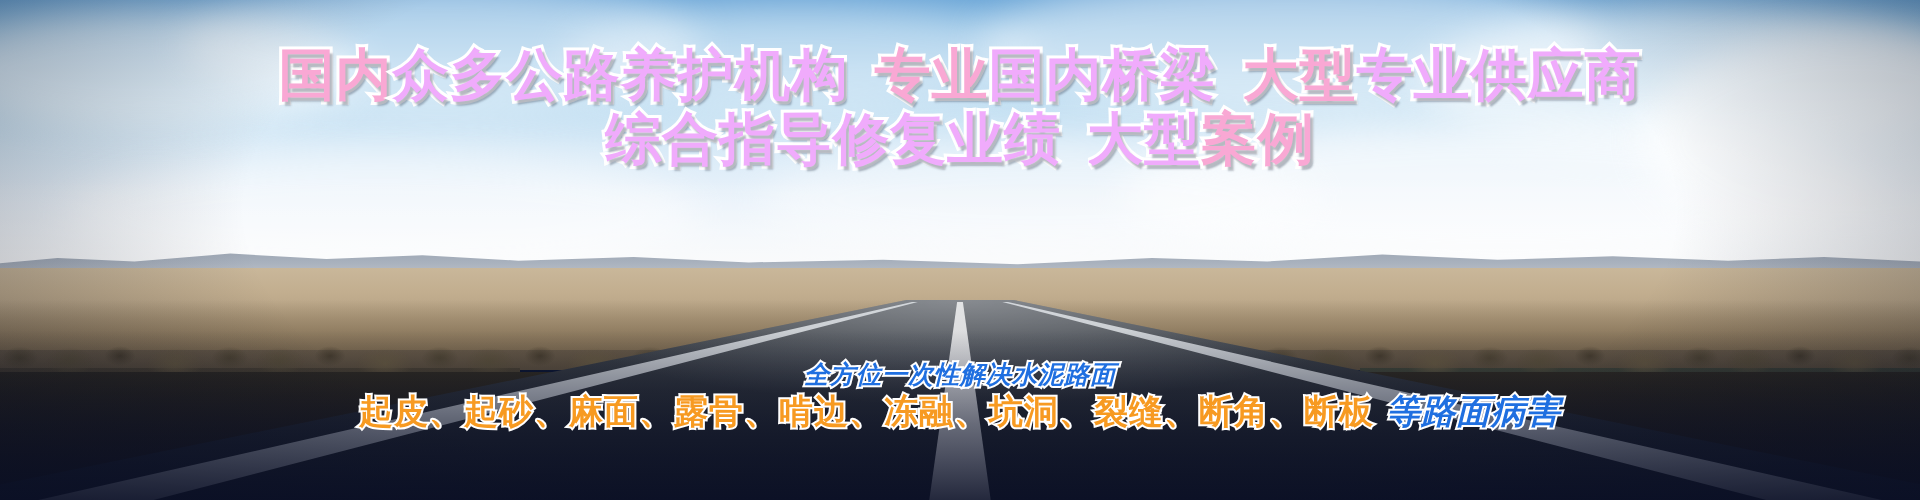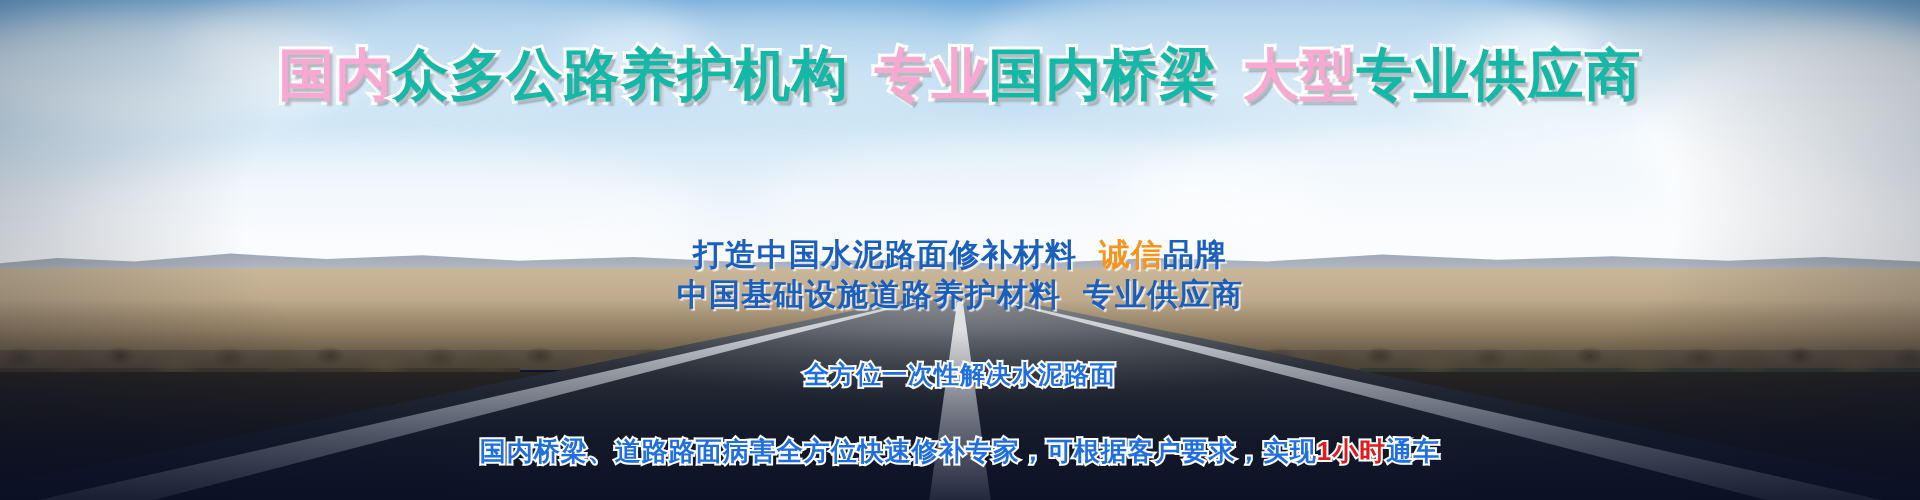--- a/index.html
+++ b/index.html
@@ -134,21 +134,21 @@
   }
 
   
   .content{position:absolute;left:0;top:0;width:1920px;height:500px;}
 
   .headline{
     position:absolute;left:0;width:1920px;text-align:center;
     font-weight:bold;letter-spacing:1px;white-space:nowrap;
   }
   .headline .blue{
-    color:#14b8a6;
+    color:#f0abfc;
     -webkit-text-stroke:6px #ffffff;
     paint-order:stroke fill;
     text-shadow:3px 4px 2px rgba(60,70,90,.38);
   }
   .headline .orange{
     color:#f9a8d4;
     -webkit-text-stroke:6px #ffffff;
     paint-order:stroke fill;
     text-shadow:3px 4px 2px rgba(60,70,90,.38);
   }
@@ -168,20 +168,21 @@
   .sub .sgap{display:inline-block;width:22px;}
 
   .lower{
     position:absolute;left:0;width:1920px;text-align:center;
     font-weight:bold;white-space:nowrap;letter-spacing:1px;
   }
   .lower .blue{
     color:#1f6fe0;
     -webkit-text-stroke:4px #ffffff;
     paint-order:stroke fill;
+    font-style:italic;
   }
   .lower .orange{
     color:#f79a21;
     -webkit-text-stroke:4px #ffffff;
     paint-order:stroke fill;
   }
   .lower .red{
     color:#e01b1b;
     -webkit-text-stroke:4px #ffffff;
     paint-order:stroke fill;
@@ -221,32 +222,29 @@
   <div class="centerline"></div>
   <div class="vignette"></div>
   <div class="bottomdark"></div>
 
   <div class="content">
 
     <div class="headline hl1">
       <span class="orange">国内</span><span class="blue">众多公路养护机构</span><span class="gap"></span><span class="orange">专业</span><span class="blue">国内桥梁</span><span class="gap"></span><span class="orange">大型</span><span class="blue">专业供应商</span>
     </div>
 
-
-    <div class="sub sub1">
-      <span class="blue">打造中国水泥路面修补材料</span><span class="sgap"></span><span class="orange">诚信</span><span class="blue">品牌</span>
-    </div>
-
-    <div class="sub sub2">
-      <span class="blue">中国基础设施道路养护材料</span><span class="sgap"></span><span class="blue">专业供应商</span>
-    </div>
+    <div class="headline hl2">
+      <span class="blue">综合指导修复业绩</span><span class="gap"></span><span class="blue">大型</span><span class="orange">案例</span>
+    </div>
+
+
 
     <div class="lower low1">
       <span class="blue">全方位一次性解决水泥路面</span>
     </div>
 
-
-    <div class="lower low3">
-      <span class="blue">国内桥梁、道路路面病害全方位快速修补专家，可根据客户要求，实现</span><span class="red">1小时</span><span class="blue">通车</span>
-    </div>
+    <div class="lower low2">
+      <span class="orange">起皮、起砂、麻面、露骨、啃边、冻融、坑洞、裂缝、断角、断板</span><span class="gap" style="width:12px"></span><span class="blue">等路面病害</span>
+    </div>
+
 
   </div>
 </div>
 
 </body></html>

